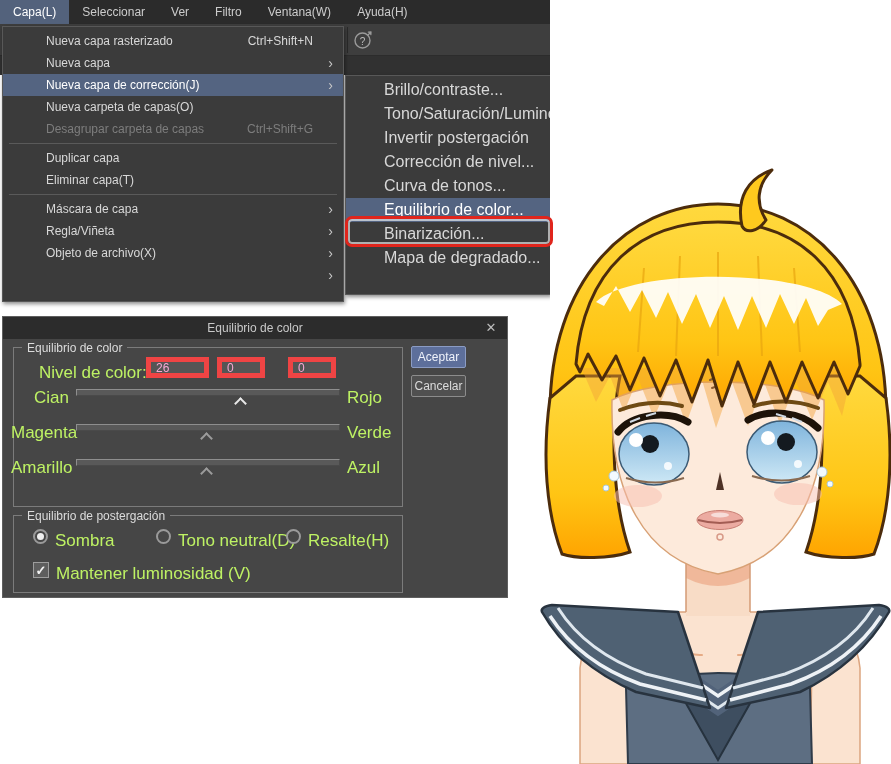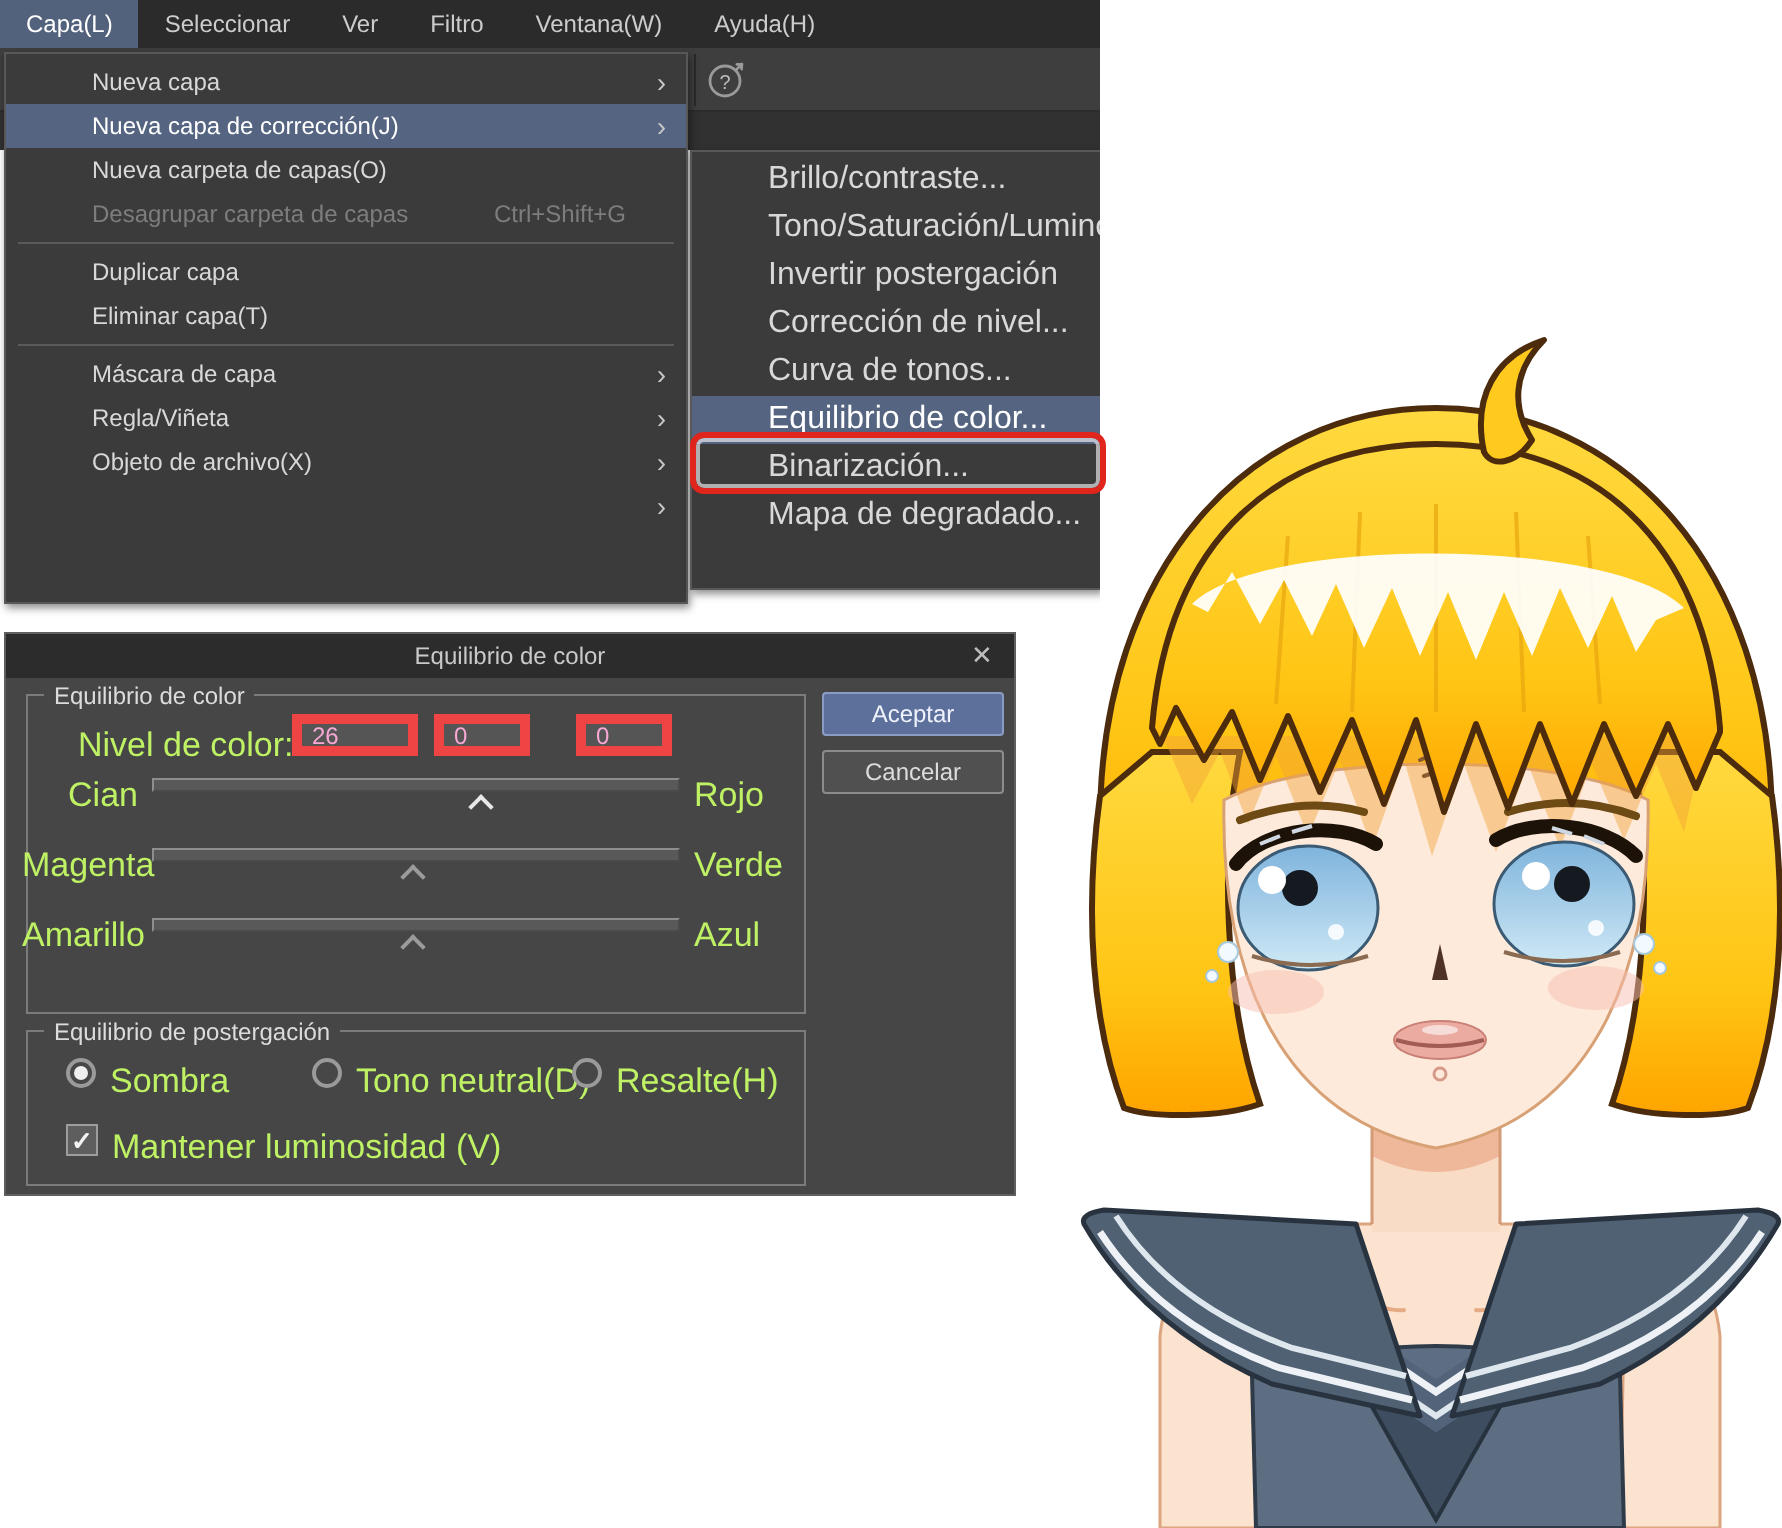--- a/index.html
+++ b/index.html
@@ -46,21 +46,21 @@
   .fieldset .legend { position:absolute; left:8px; top:-8px; background:#464646; padding:0 5px; font-size:12px; color:#dcdcdc; line-height:16px; white-space:nowrap; }
   #fs-balance { left:10px; top:30px; width:390px; height:160px; }
   #fs-tone { left:10px; top:198px; width:390px; height:78px; }
   .dlg-label { position:absolute; font-size:17px; color:#bef264; white-space:nowrap; }
   .num-input { position:absolute; height:21px; background:#555555; border:5px solid #ef4444; color:#f9a8d4;
                font-size:12px; font-family:"Liberation Sans",sans-serif; padding:0 5px; outline:none; }
   .slider-track { position:absolute; height:7px; background:#595959; border:1px solid #8e8e8e; border-bottom-color:#4a4a4a; border-right-color:#4a4a4a; }
   .slider-thumb { position:absolute; top:9px; width:10px; height:10px; }
   .slider-thumb i { display:block; width:9px; height:9px; border-top:2px solid #e8e8e8; border-left:2px solid #e8e8e8; transform:rotate(45deg); }
   .slider-thumb.dim i { border-color:#9b9b9b; }
-  .btn { position:absolute; width:91px; height:22px; font-size:12px; text-align:center; line-height:20px; border-radius:2px; cursor:default; }
+  .btn { position:absolute; width:55px; height:22px; font-size:12px; text-align:center; line-height:20px; border-radius:2px; cursor:default; }
   .btn-accept { background:#5d6f9b; border:1px solid #8b9cc4; color:#eef2fb; }
   .btn-cancel { background:#505050; border:1px solid #8c8c8c; color:#dcdcdc; }
   .radio { position:absolute; width:15px; height:15px; border-radius:50%; border:2px solid #9a9a9a; background:#474747; }
   .radio .dot { display:none; }
   .radio.sel .dot { display:block; width:7px; height:7px; border-radius:50%; background:#efefef; margin:2px auto; }
   .checkbox { position:absolute; width:16px; height:16px; background:#5e5e5e; border:1px solid #9d9d9d;
               color:#f2f2f2; font-size:13px; font-weight:bold; text-align:center; line-height:15px; }
 
   
   .illustration { position:absolute; left:480px; top:160px; width:411px; height:604px; }
@@ -85,20 +85,24 @@
     <div class="help-icon">
       <svg width="22" height="22" viewBox="0 0 22 22">
         <circle cx="10.5" cy="11.5" r="7.5" fill="none" stroke="#9a9a9a" stroke-width="1.4"></circle>
         <path d="M16 6 L19 3 M19 3 L16.4 3.2 M19 3 L18.8 5.6" stroke="#9a9a9a" stroke-width="1.3" fill="none" stroke-linecap="round"></path>
         <text x="10.5" y="15.5" font-size="10" fill="#bdbdbd" text-anchor="middle" font-family="Liberation Sans, sans-serif">?</text>
       </svg>
     </div>
     <div class="dark-strip"></div>
 
     <div class="menu-panel" id="layer-menu">
+      <div class="mi">
+        <span>Nueva capa rasterizado</span>
+        <span class="sc">Ctrl+Shift+N</span>
+      </div>
       <div class="mi">
         <span>Nueva capa</span>
         <span class="ar">›</span>
       </div>
       <div class="mi hl">
         <span>Nueva capa de corrección(J)</span>
         <span class="ar">›</span>
       </div>
       <div class="mi">
         <span>Nueva carpeta de capas(O)</span>

